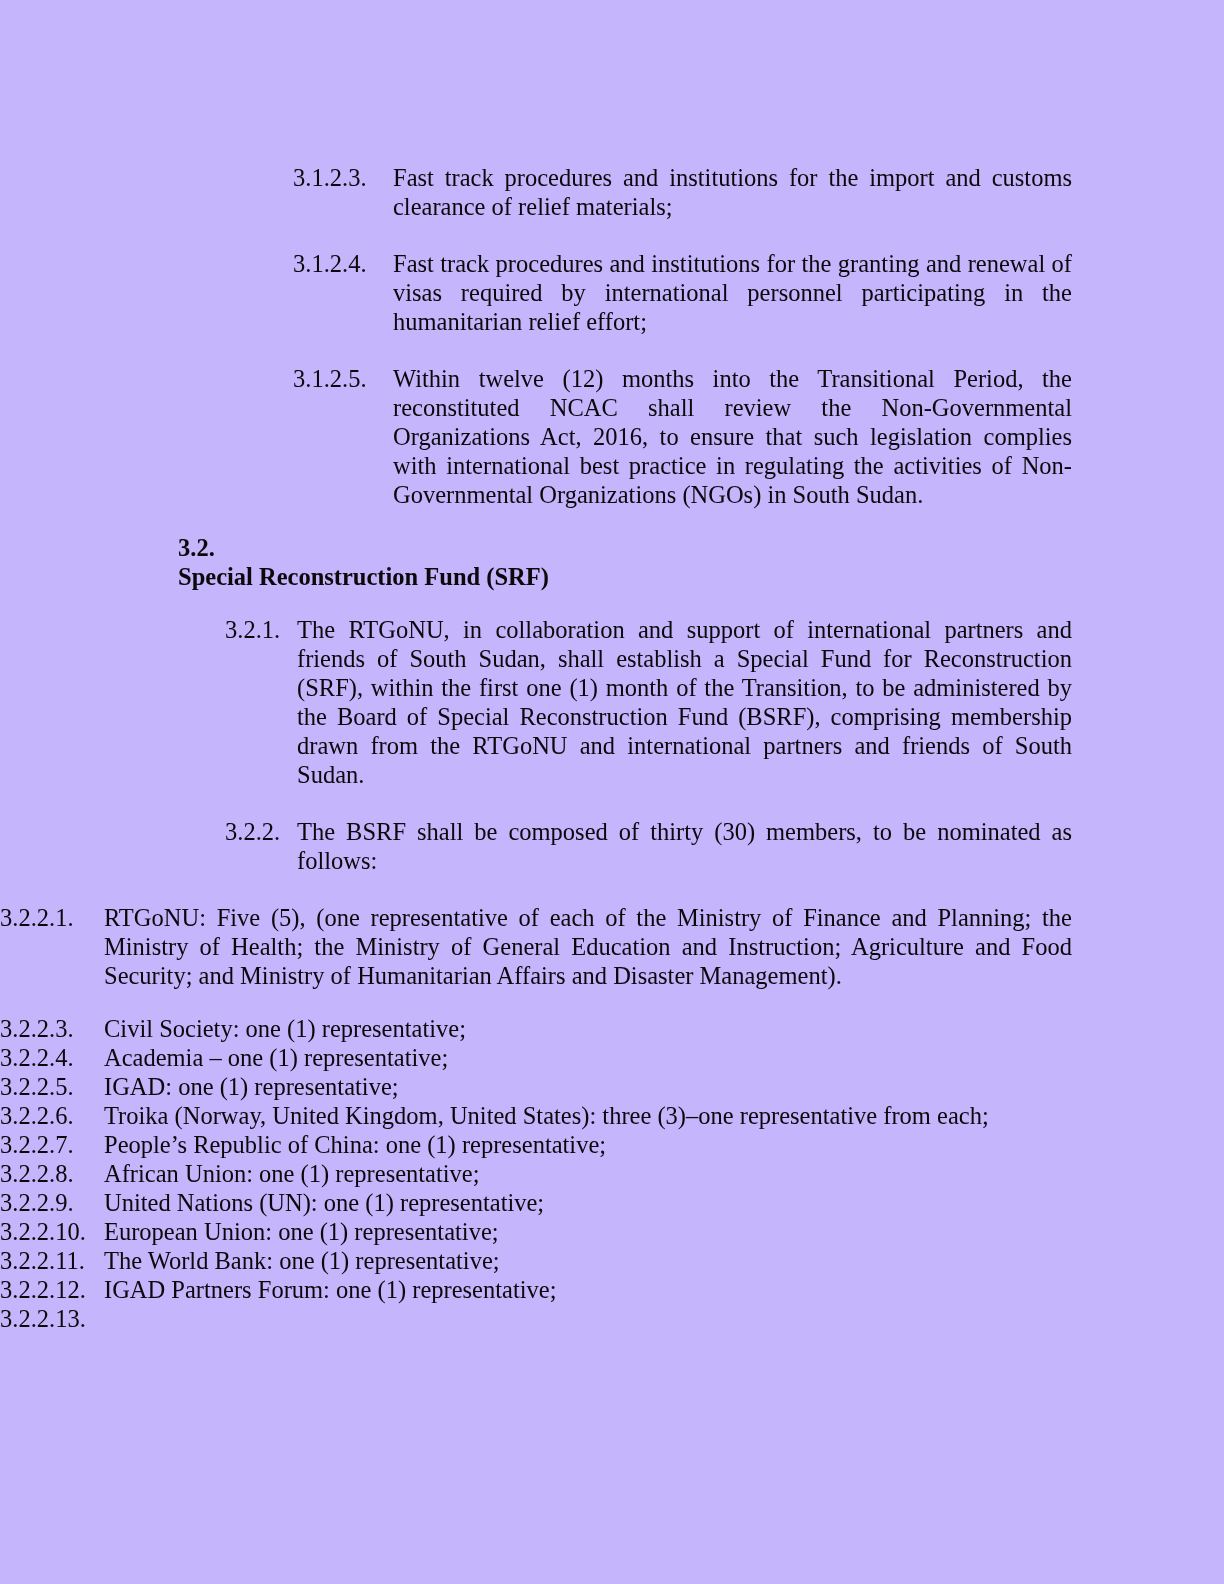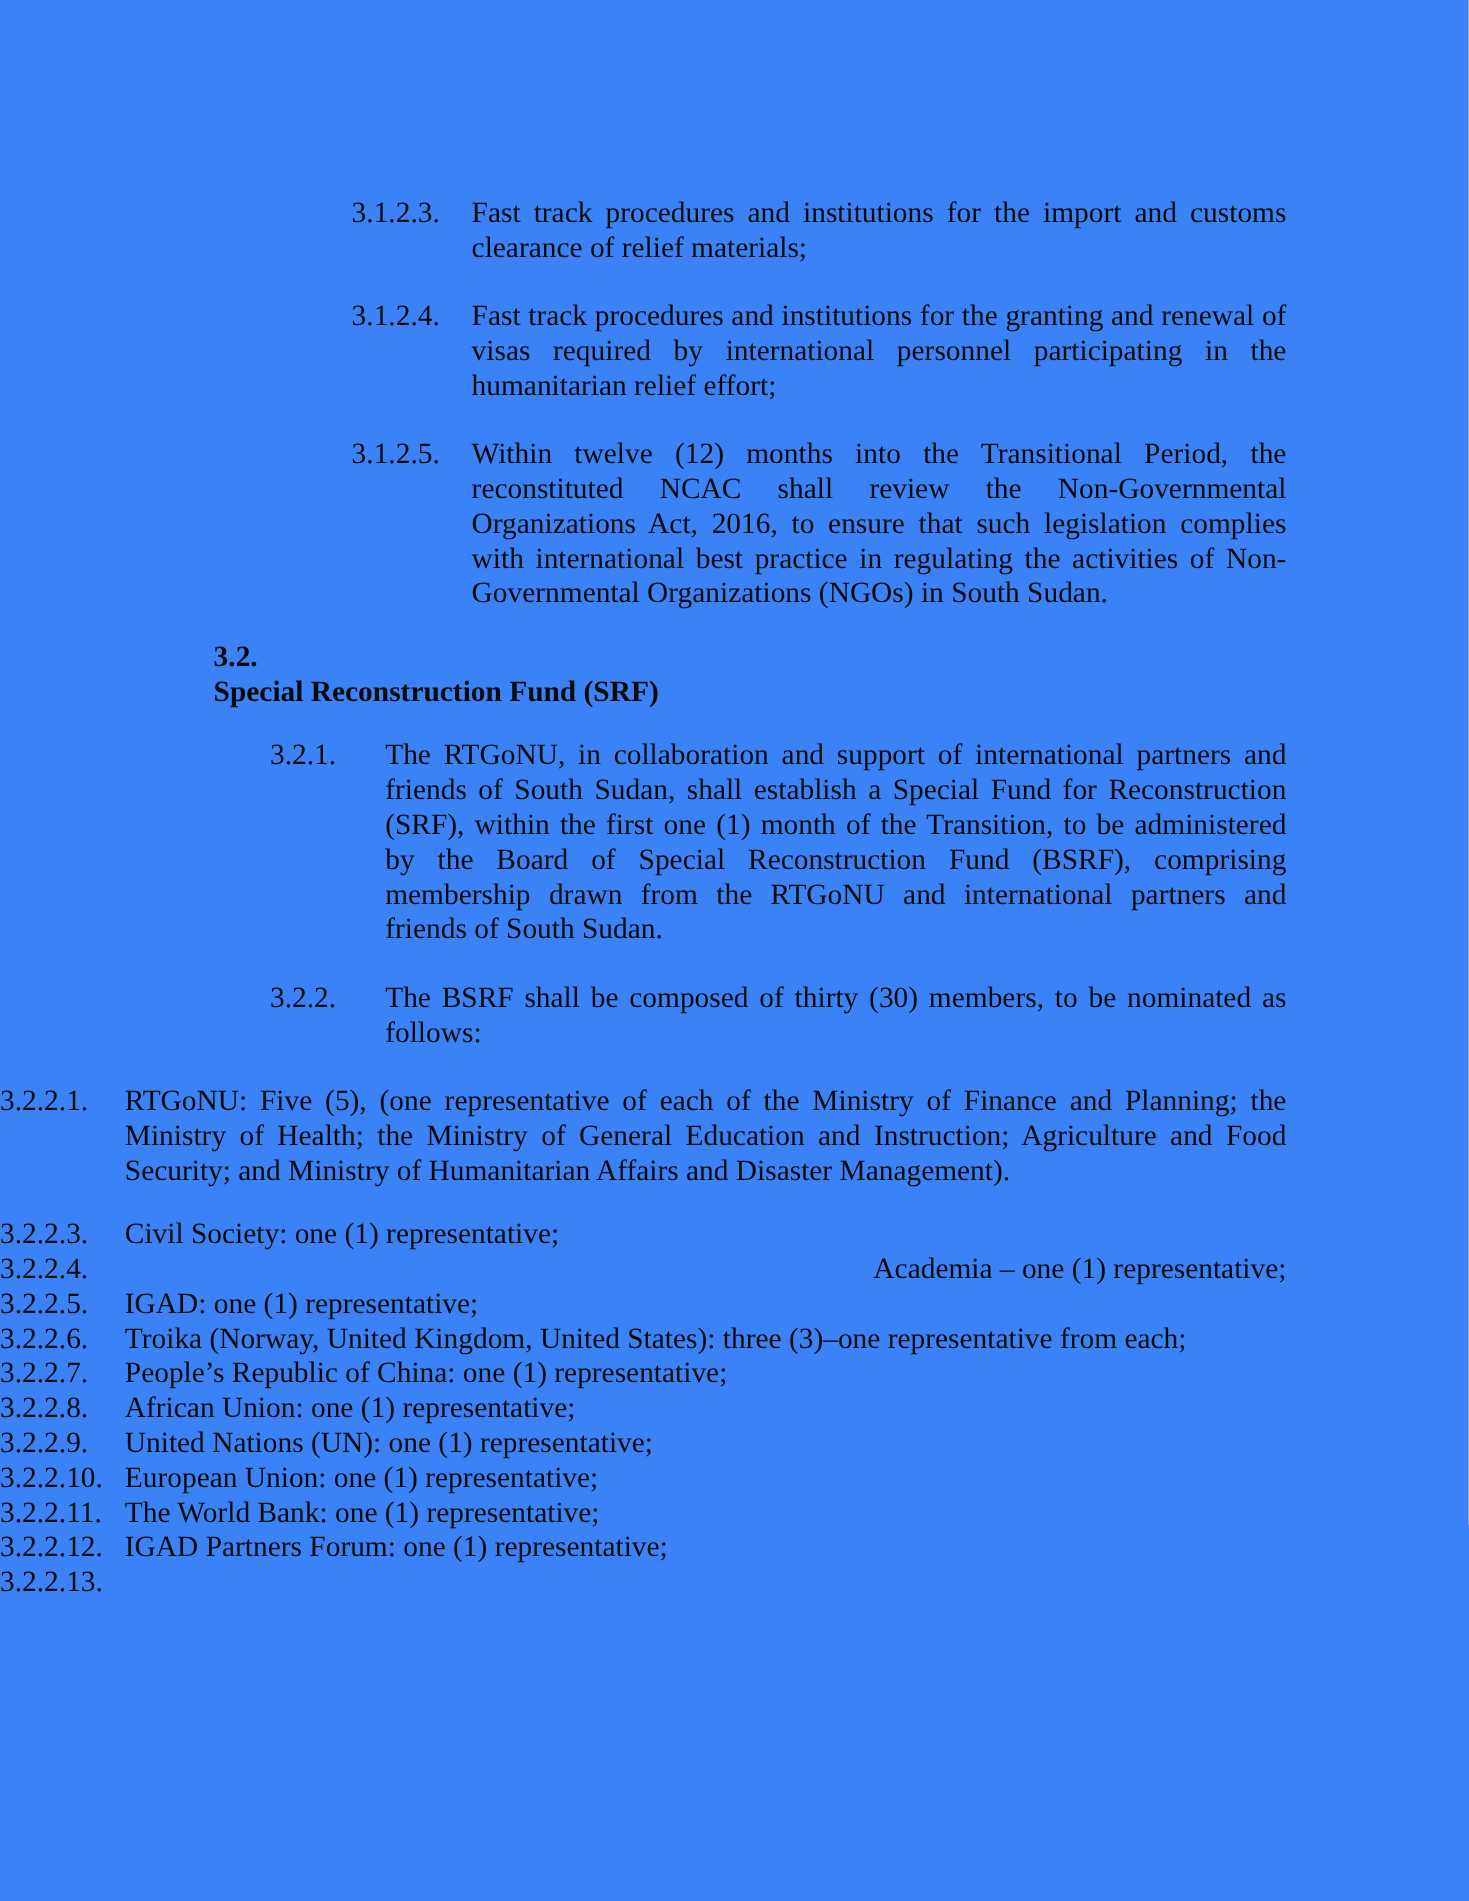--- a/index.html
+++ b/index.html
@@ -8,21 +8,21 @@
     background: #ffffff;
   }
   body {
     font-family: "Liberation Serif", "DejaVu Serif", serif;
     color: #0a0a0a;
   }
   .page {
     position: relative;
     width: 1224px;
     height: 1584px;
-    background: #3b82f6;
+    background: #c4b5fd;
     overflow: hidden;
     box-sizing: border-box;
   }
   .doc-body {
     position: absolute;
     left: 0;
     top: 0;
     width: 1224px;
   }
 
@@ -60,21 +60,20 @@
     font-size: 24.5px;
     line-height: 29px;
     flex-direction: column;
   }
   .lvl-h .num { width: 47px; }
 
   
   .lvl-b {
     margin-left: 225px;
     margin-right: 152px;
-    gap: 24px;
   }
   .lvl-b .num { width: 72px; }
 
   
   .lvl-c {
     margin-right: 152px;
   }
   .lvl-c .num { width: 104px; }
 
   .gap-lg { height: 28px; }
@@ -147,21 +146,21 @@
     <div class="gap-md"></div>
 
 
     <div class="row lvl-c">
       <span class="num">3.2.2.3.</span>
       <span class="txt" style="text-align:left;">Civil Society: one (1) representative;</span>
     </div>
 
     <div class="row lvl-c">
       <span class="num">3.2.2.4.</span>
-      <span class="txt" style="text-align:right;">Academia – one (1) representative;</span>
+      <span class="txt" style="text-align:left;">Academia – one (1) representative;</span>
     </div>
 
     <div class="row lvl-c">
       <span class="num">3.2.2.5.</span>
       <span class="txt" style="text-align:left;">IGAD: one (1) representative;</span>
     </div>
 
     <div class="row lvl-c">
       <span class="num">3.2.2.6.</span>
       <span class="txt">Troika (Norway, United Kingdom, United States): three (3)–one representative from each;</span>

